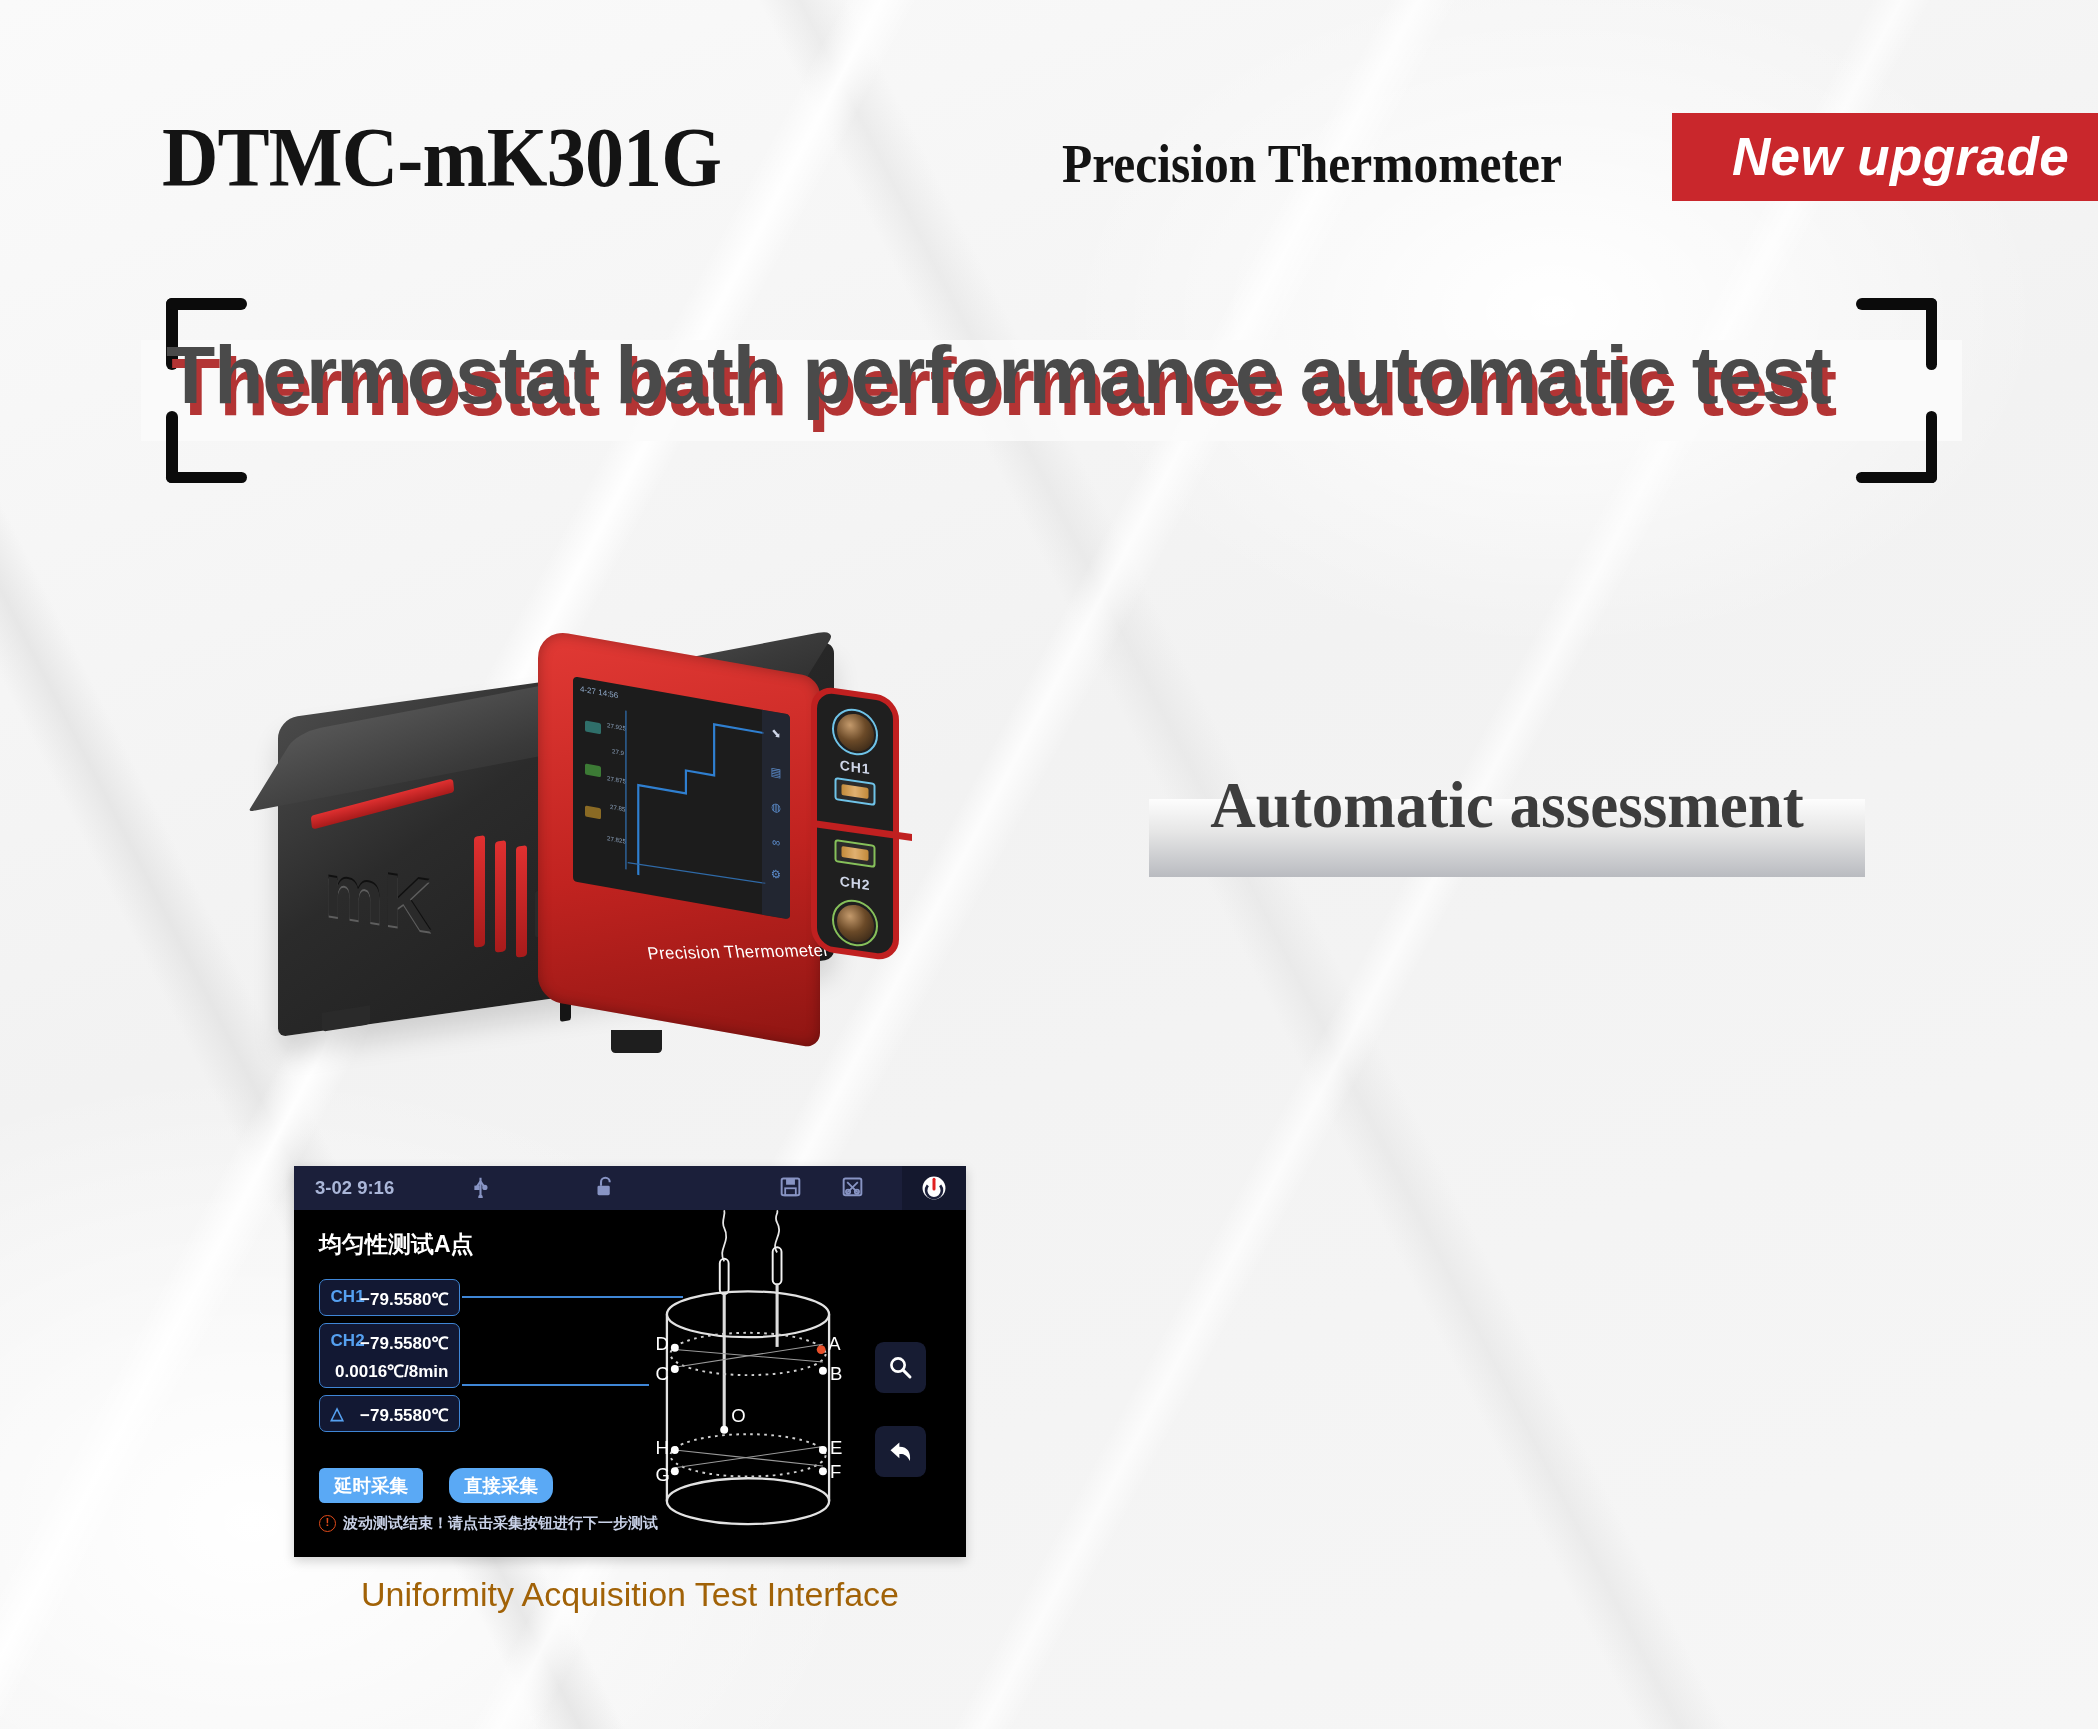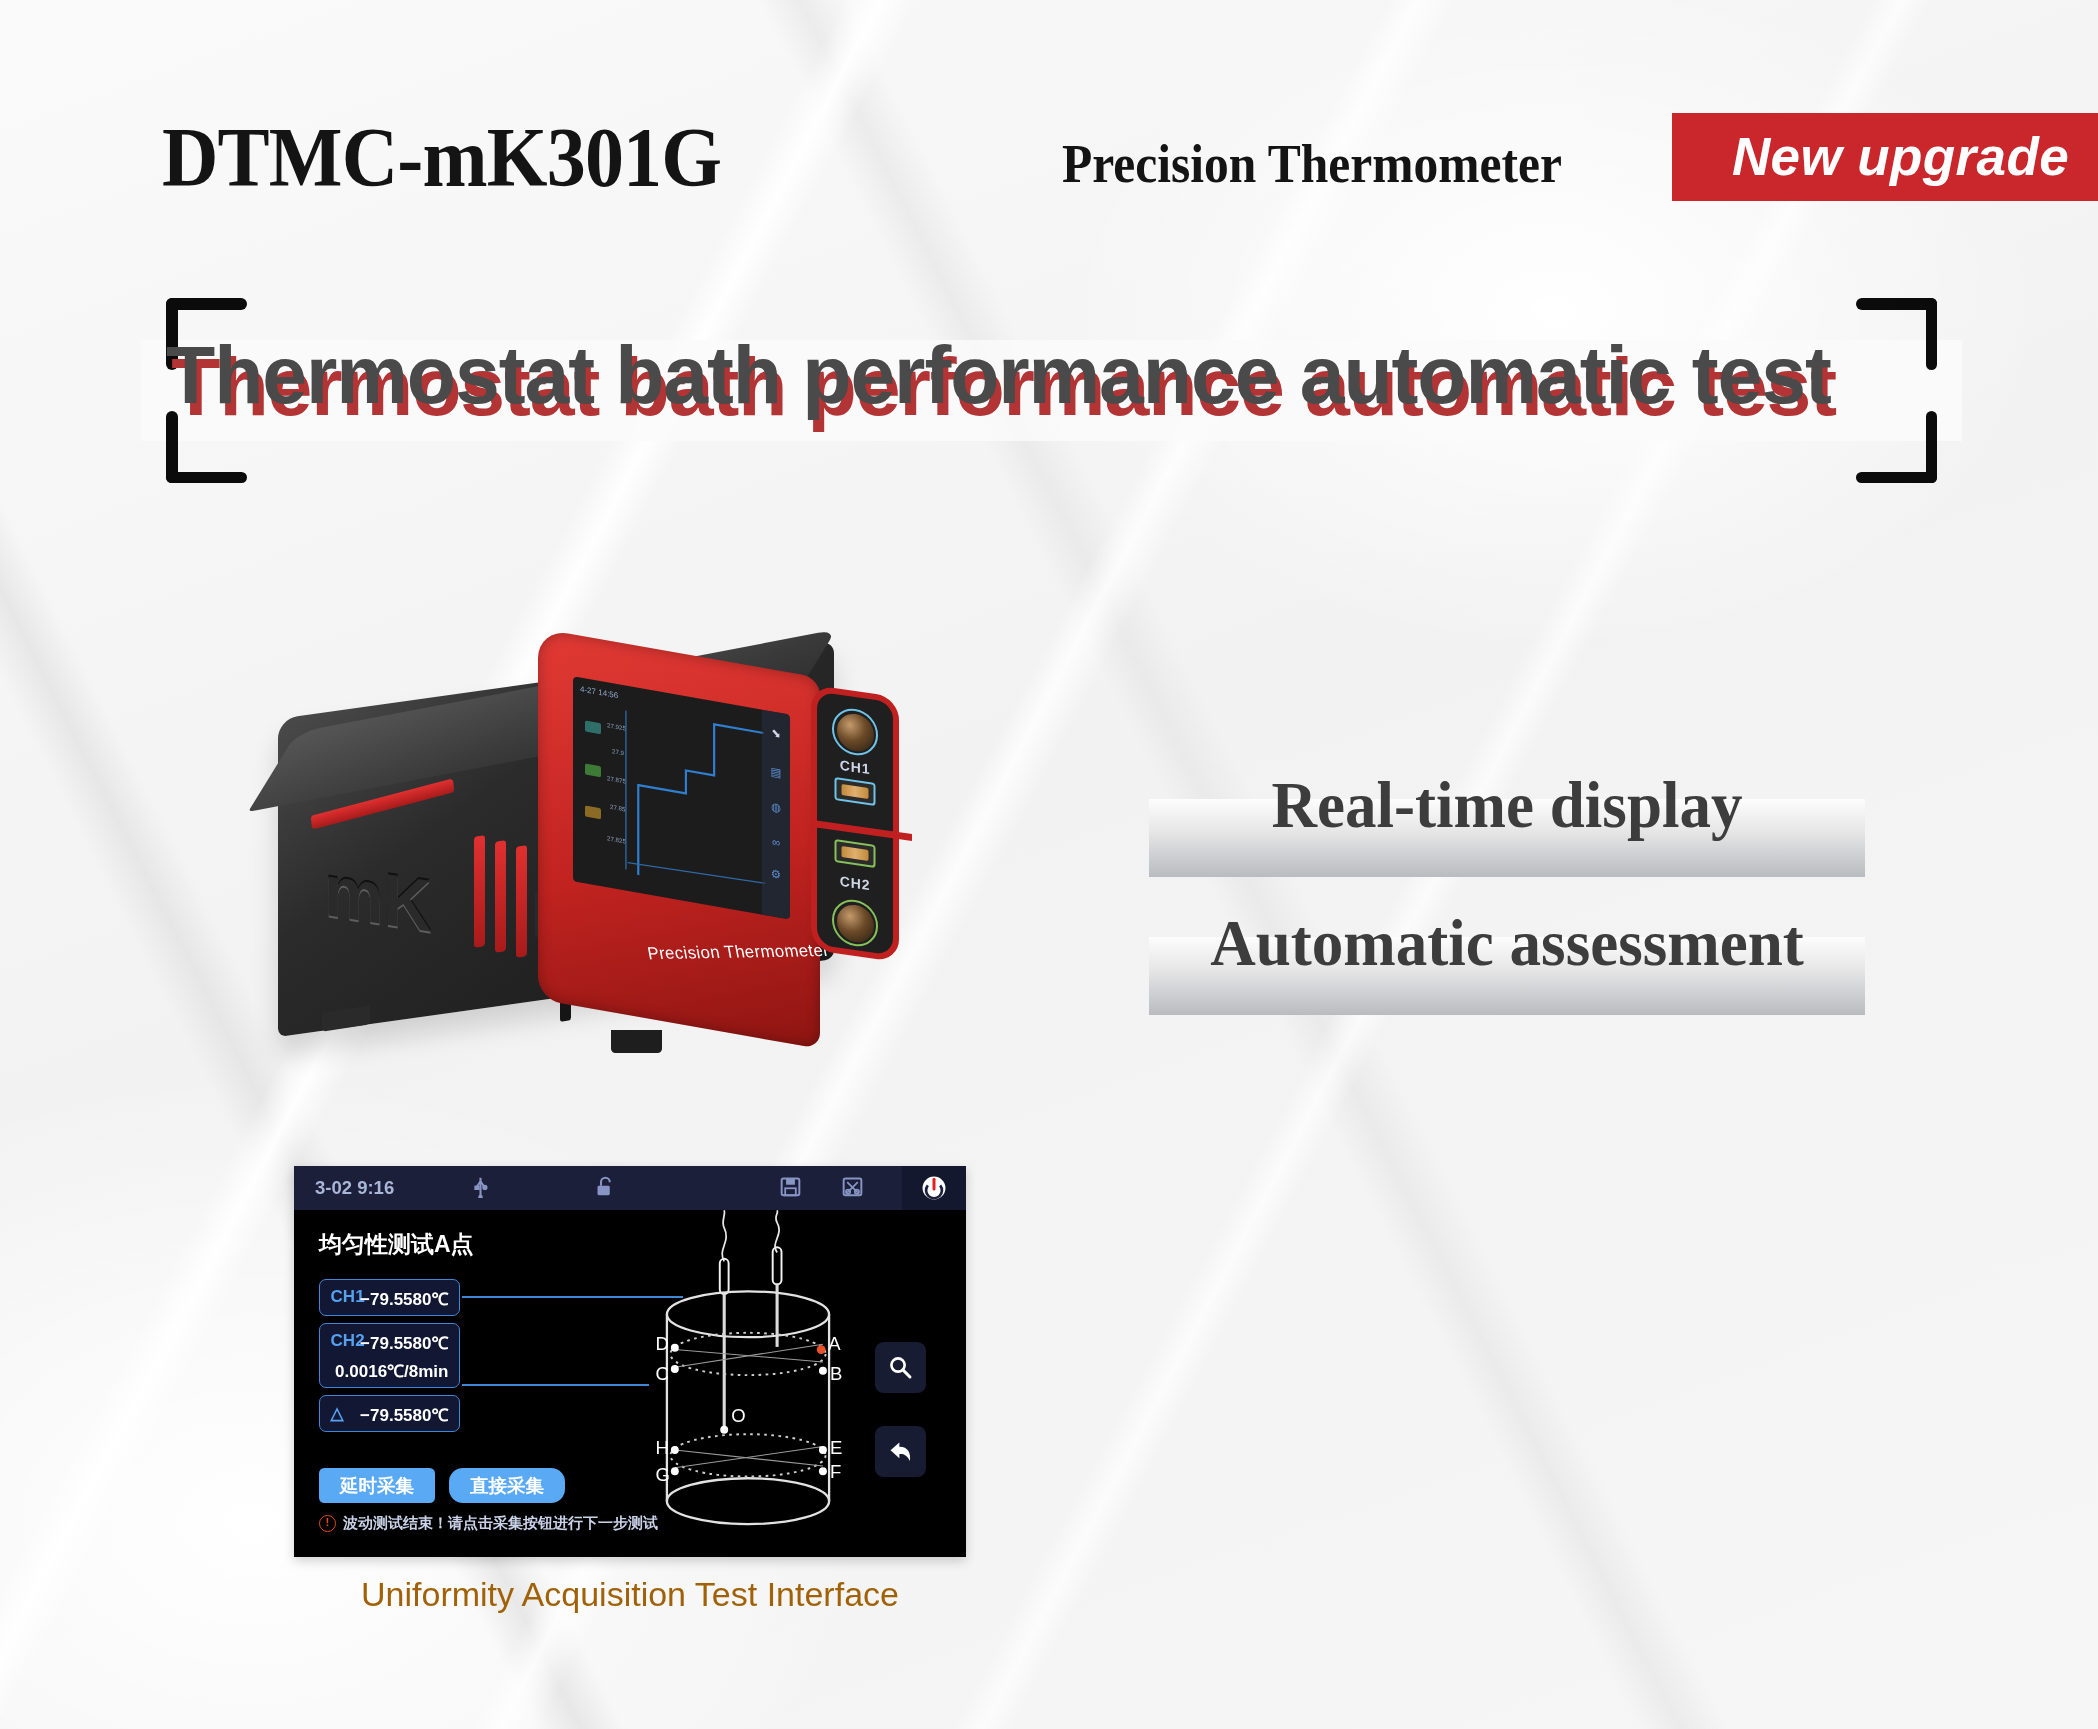--- a/index.html
+++ b/index.html
@@ -209,21 +209,21 @@
     color: #ffffff; font-size: 17px; font-weight: 700; white-space: nowrap;
   }
   .readout-sub {
     position: absolute; right: 10.6px; top: 35px;
     color: #ffffff; font-size: 17px; font-weight: 700; white-space: nowrap;
   }
   .connector-line { position: absolute; height: 1.8px; background: #3f86d6; }
   #conn-ch1 { left: 168px; top: 86px; width: 221px; }
   #conn-ch2 { left: 168px; top: 174px; width: 187px; }
   .acq-btn {
-    position: absolute; top: 258px; height: 35px; width: 116px;
+    position: absolute; top: 258px; height: 35px; width: 104px;
     background: #5aa9f5; border-radius: 5.3px;
     display: flex; align-items: center; justify-content: center;
     color: #ffffff; font-size: 18.5px; font-weight: 700; white-space: nowrap;
   }
   #btn-delay { left: 25px; }
   #btn-direct { left: 155px; border-radius: 14px; }
   #warning-row { position: absolute; left: 25px; top: 304px; display: flex; align-items: center; gap: 7px; }
   #warning-icon {
     width: 17px; height: 17px; border-radius: 50%; border: 1.8px solid #e24a19;
     color: #e24a19; font-size: 11.5px; font-weight: 700; line-height: 13.2px; text-align: center; flex: 0 0 auto;
@@ -483,20 +483,16 @@
       </svg>
     </div>
   </div>
 </div>
 
 <div id="ui-caption">Uniformity Acquisition Test Interface</div>
 
 <div id="feature-list">
   <div class="feature-item">
     <div class="feature-bar"></div>
-    <div class="feature-label">Real-time display</div>
-  </div>
-  <div class="feature-item">
-    <div class="feature-bar"></div>
     <div class="feature-label">Automatic assessment</div>
   </div>
 </div>
 
 
 </body></html>

